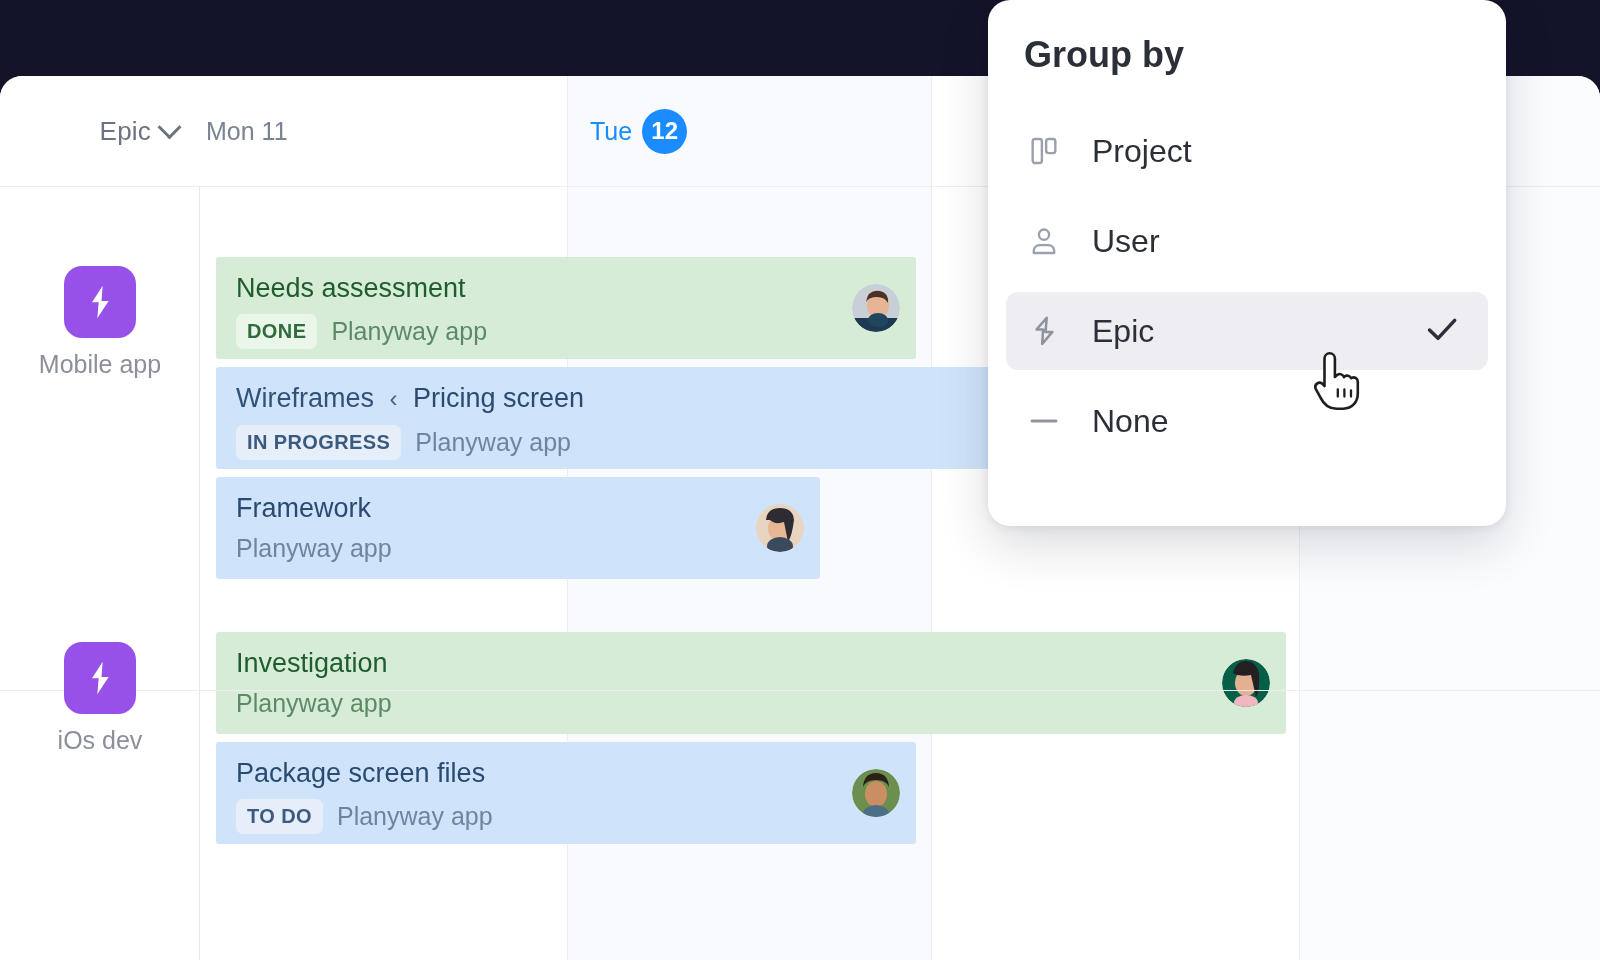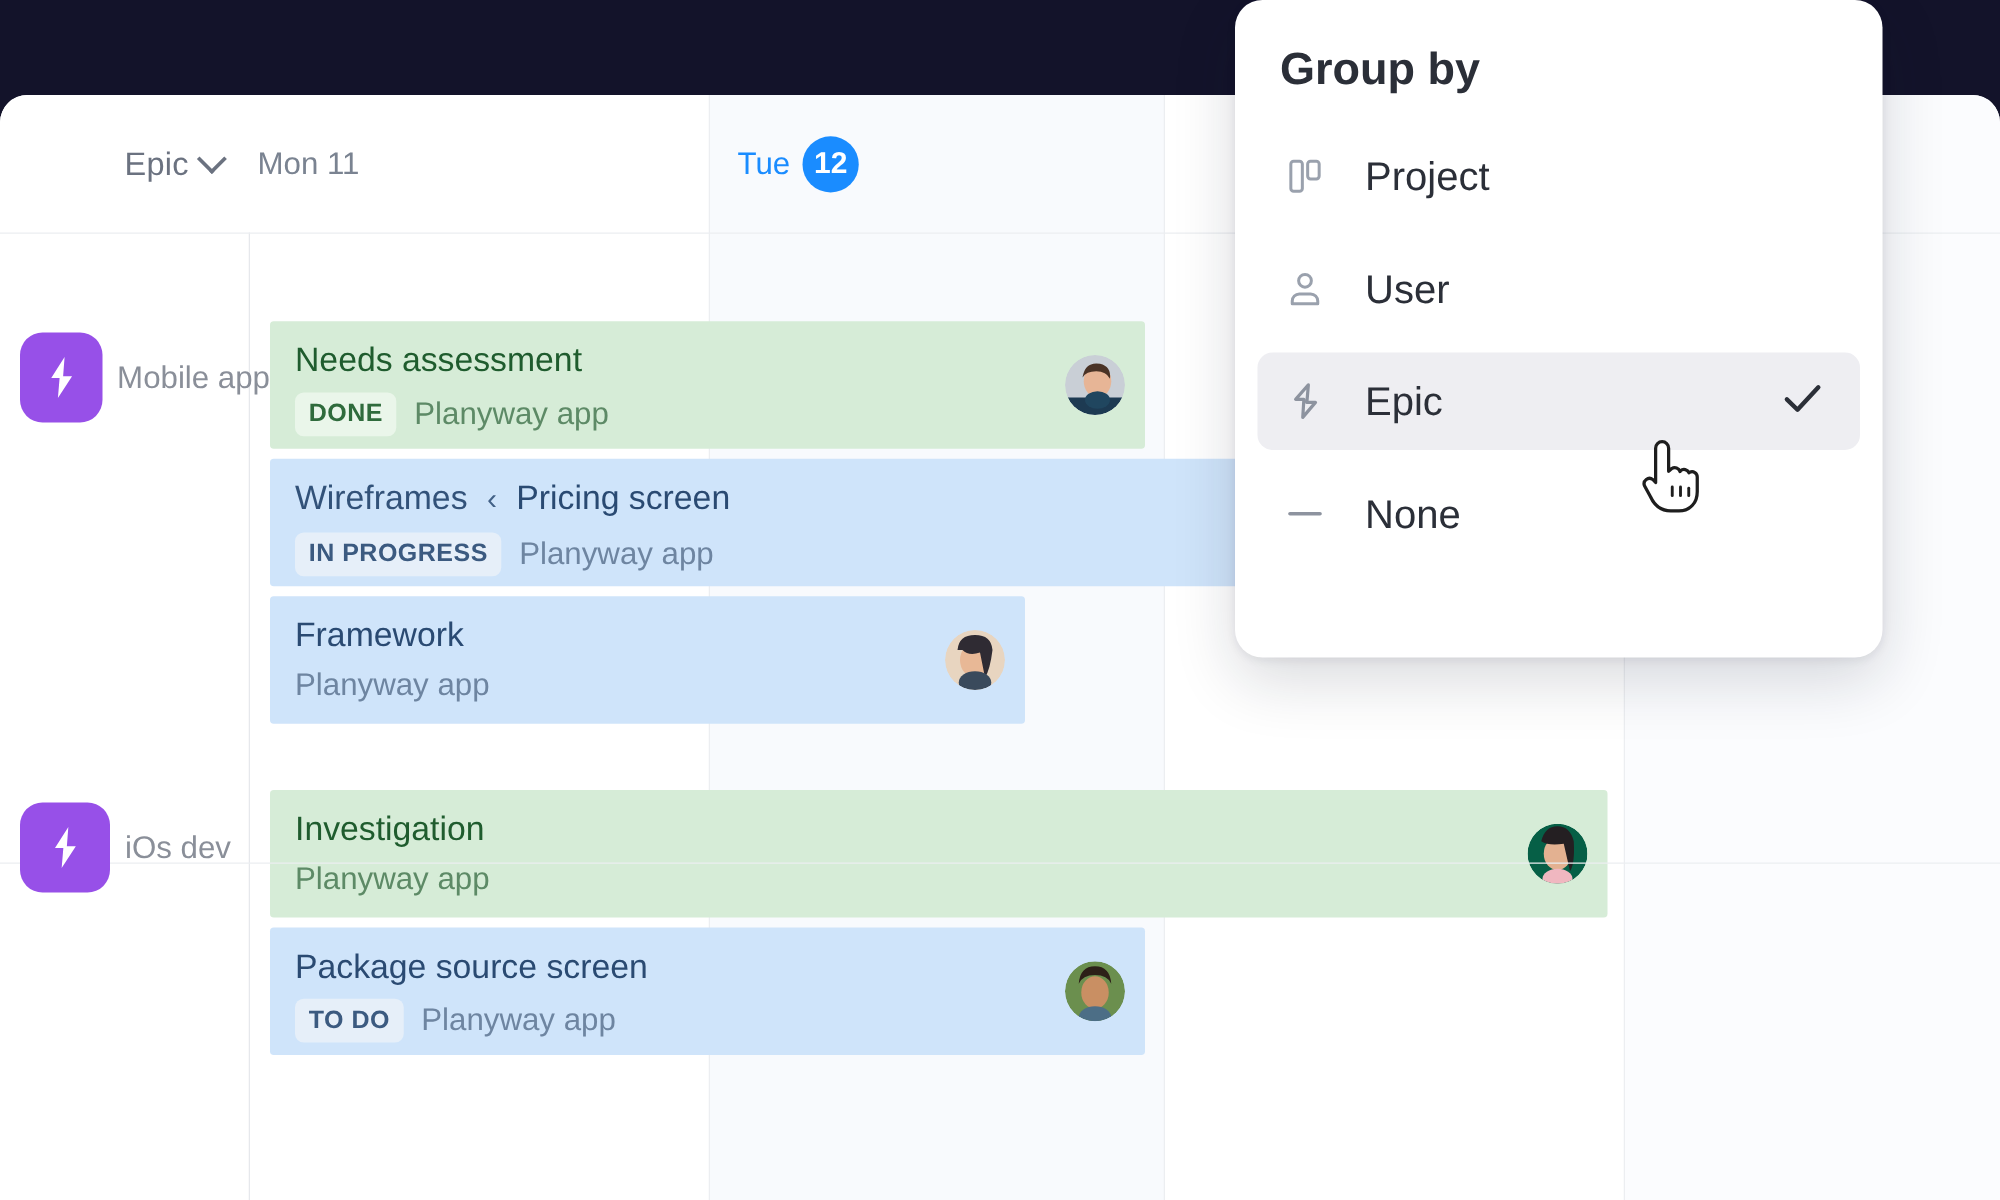--- a/index.html
+++ b/index.html
@@ -114,24 +114,24 @@
     position: absolute;
     left: 0;
     width: 1600px;
     height: 1px;
     background: #eceef1;
     z-index: 3;
   }
 
   .group-label {
     position: absolute;
-    left: 16px;
+    left: 0;
     width: 200px;
     display: flex;
-    flex-direction: row;
+    flex-direction: column;
     align-items: center;
     gap: 12px;
     z-index: 3;
   }
   .epic-badge {
     width: 72px; height: 72px;
     border-radius: 18px;
     background: #9750e8;
     display: flex;
     align-items: center;
@@ -213,21 +213,21 @@
     border-radius: 22px;
     box-shadow: 0 18px 50px rgba(20,25,45,.16), 0 2px 8px rgba(20,25,45,.08);
     z-index: 20;
     padding: 34px 18px 18px 18px;
   }
   #groupby-menu .menu-title {
     font-size: 36px;
     font-weight: bold;
     color: #2b2f38;
     padding-left: 18px;
-    margin-bottom: 26px;
+    margin-bottom: 36px;
   }
   .menu-item {
     position: relative;
     height: 78px;
     display: flex;
     align-items: center;
     gap: 28px;
     padding: 0 22px 0 18px;
     border-radius: 12px;
     cursor: pointer;
@@ -390,21 +390,21 @@
           <ellipse cx="24" cy="24" rx="11" ry="13" fill="#e3b191"></ellipse>
           <path d="M11 14 q3-12 13-12 q10 0 13 12 q1 18 -3 24 l-5-22 q-12 2-18-2z" fill="#241f22"></path>
           <ellipse cx="24" cy="44" rx="12" ry="8" fill="#f0b7c0"></ellipse>
         </g>
       </svg>
     </div>
   </div>
 
   <div class="bar blue" style="left:216px; top:666px; width:700px; height:102px;">
     <div class="bar-title">
-      <span>Package source screen</span>
+      <span>Package screen files</span>
     </div>
     <div class="bar-meta">
       <span class="status-badge">TO DO</span>
       <span class="proj-name">Planyway app</span>
     </div>
     <div class="bar-avatar">
       <svg width="48" height="48" viewBox="0 0 48 48" aria-hidden="true">
         <defs>
             <clipPath id="c4">
               <circle cx="24" cy="24" r="24"></circle>

